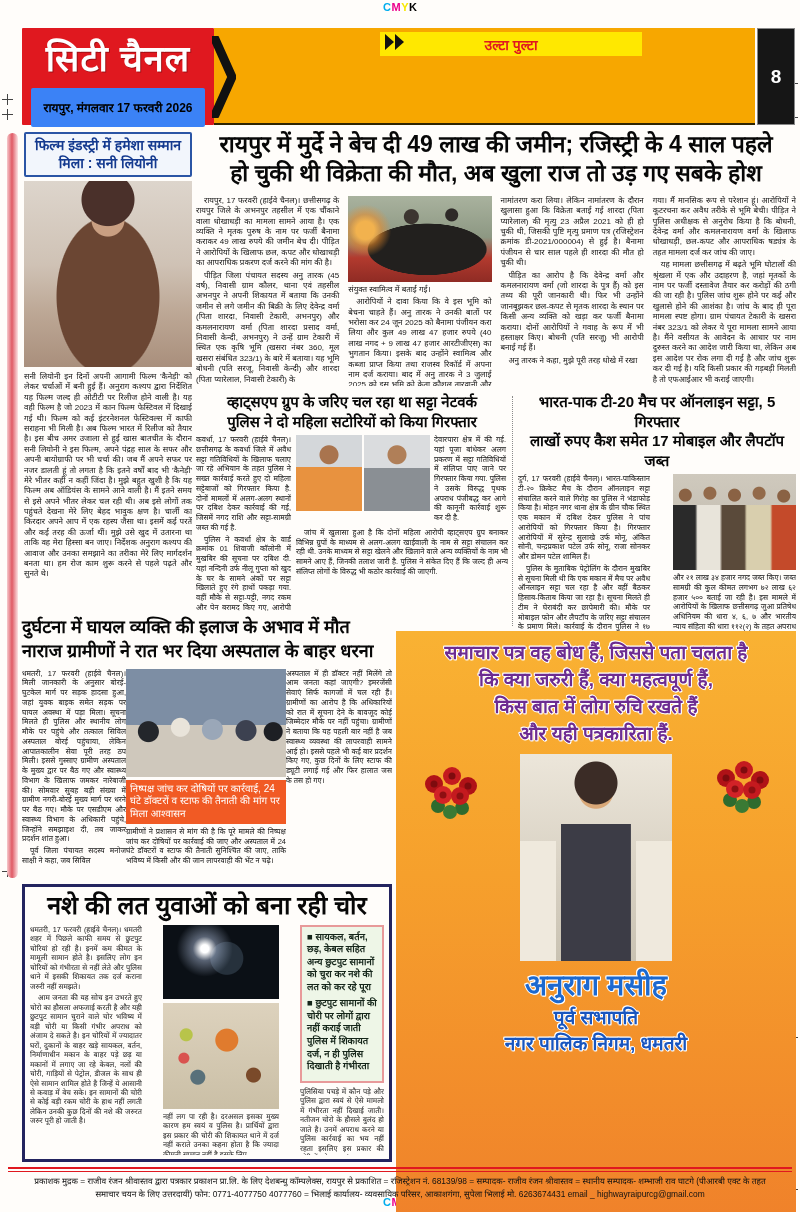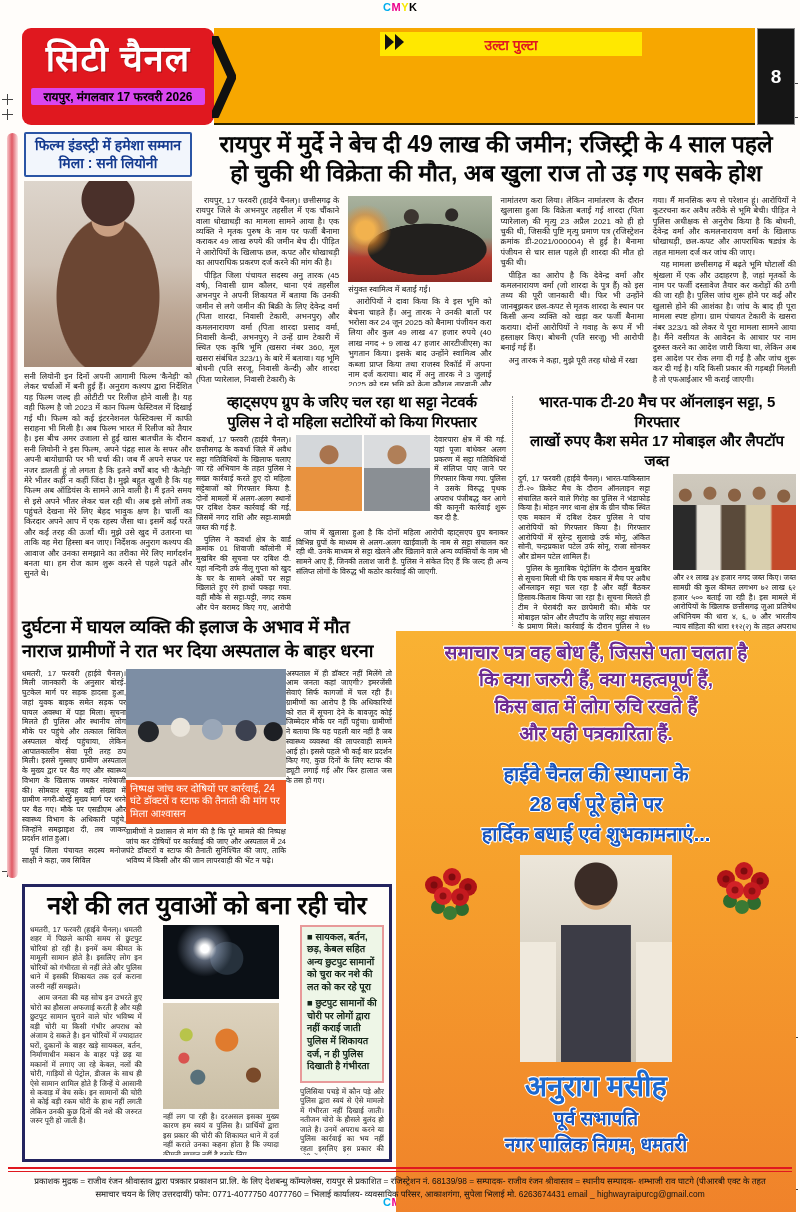--- a/index.html
+++ b/index.html
@@ -8,23 +8,23 @@
 
   
   .cmyk { position:absolute; font-size:11px; font-weight:bold; letter-spacing:.5px; }
   .cmyk span:nth-child(1){color:#00adee}.cmyk span:nth-child(2){color:#ec008c}
   .cmyk span:nth-child(3){color:#f7e800}.cmyk span:nth-child(4){color:#000}
   .regmark{position:absolute;width:11px;height:11px}
   .regmark::before{content:"";position:absolute;left:0;top:5px;width:11px;height:1px;background:#444}
   .regmark::after{content:"";position:absolute;left:5px;top:0;width:1px;height:11px;background:#444}
 
   
-  .masthead{position:absolute;left:22px;top:28px;width:192px;height:97px;background:#e0181f;border-radius:9px;z-index:2}
+  .masthead{position:absolute;left:22px;top:28px;width:192px;height:97px;background:#e0181f;border-radius:1px;z-index:2}
   .masthead-title{color:#fff;font-size:36px;font-weight:bold;text-align:center;margin-top:5px;letter-spacing:1px;text-shadow:1px 1px 0 #9c0f14}
-  .masthead-date{background:#d946ef;color:#000;font-size:12px;font-weight:bold;text-align:center;margin:6px 9px 0;padding:0 0;border-radius:2px;white-space:nowrap}
+  .masthead-date{background:#3b82f6;color:#000;font-size:12px;font-weight:bold;text-align:center;margin:6px 9px 0;padding:11px 0;border-radius:2px;white-space:nowrap}
   .masthead-chev{position:absolute;left:212px;top:36px;z-index:3}
   .yellow-strip{position:absolute;left:214px;top:28px;width:541px;height:97px;background:#f7a700;border-bottom:2px solid #2e2400}
   .joke-header{position:absolute;left:380px;top:32px;width:262px;height:24px;background:#ffe800;display:flex;align-items:center;z-index:2}
   .joke-title{flex:1;text-align:center;color:#e0181f;font-weight:bold;font-size:14px}
   .joke-body{position:absolute;left:380px;top:58px;width:262px;height:64px;background:#fcf8d2;border-radius:7px;padding:2px 6px;font-size:11px;font-weight:bold;line-height:1.32;z-index:2;overflow:hidden}
   .page-num{position:absolute;left:757px;top:28px;width:38px;height:97px;background:#161616;border:1px solid #888;color:#fff;display:flex;align-items:center;justify-content:center;font-size:19px;font-weight:bold}
 
   .left-rail{position:absolute;left:7px;top:133px;width:11px;height:745px;border-radius:6px;background:linear-gradient(90deg,#f6c9cc,#e05964 45%,#fbe3e4)}
 
   
@@ -294,25 +294,20 @@
       </div>
     </div>
   </div>
 
   <div class="ad">
     <div class="ad-quote outline-w">
       <div>समाचार पत्र वह बोध हैं, जिससे पता चलता है</div>
       <div>कि क्या जरुरी हैं, क्या महत्वपूर्ण हैं,</div>
       <div>किस बात में लोग रुचि रखते हैं</div>
       <div>और यही पत्रकारिता हैं.</div>
-    </div>
-    <div class="ad-greet outline-w">
-      <div>हाईवे चैनल की स्थापना के</div>
-      <div>28 वर्ष पूरे होने पर</div>
-      <div>हार्दिक बधाई एवं शुभकामनाएं...</div>
     </div>
     <div class="ad-photo-row">
       <span class="rose left">
         <svg width="64" height="58" viewBox="0 0 64 58">
           <circle cx="20" cy="44" r="7" fill="#2e6b2e"></circle>
             <circle cx="44" cy="46" r="7" fill="#2e6b2e"></circle>
             <circle cx="32" cy="50" r="7" fill="#3a7a34"></circle>
           <circle cx="16" cy="22" r="9" fill="#b01217"></circle>
             <circle cx="34" cy="14" r="9" fill="#c41a1f"></circle>
             <circle cx="50" cy="24" r="9" fill="#b01217"></circle>

